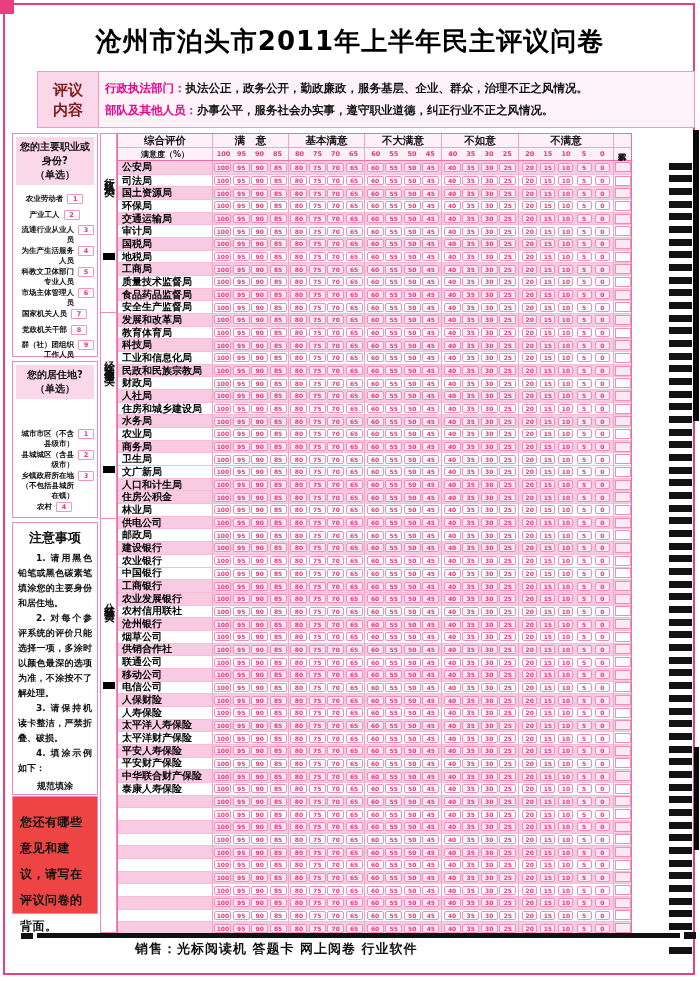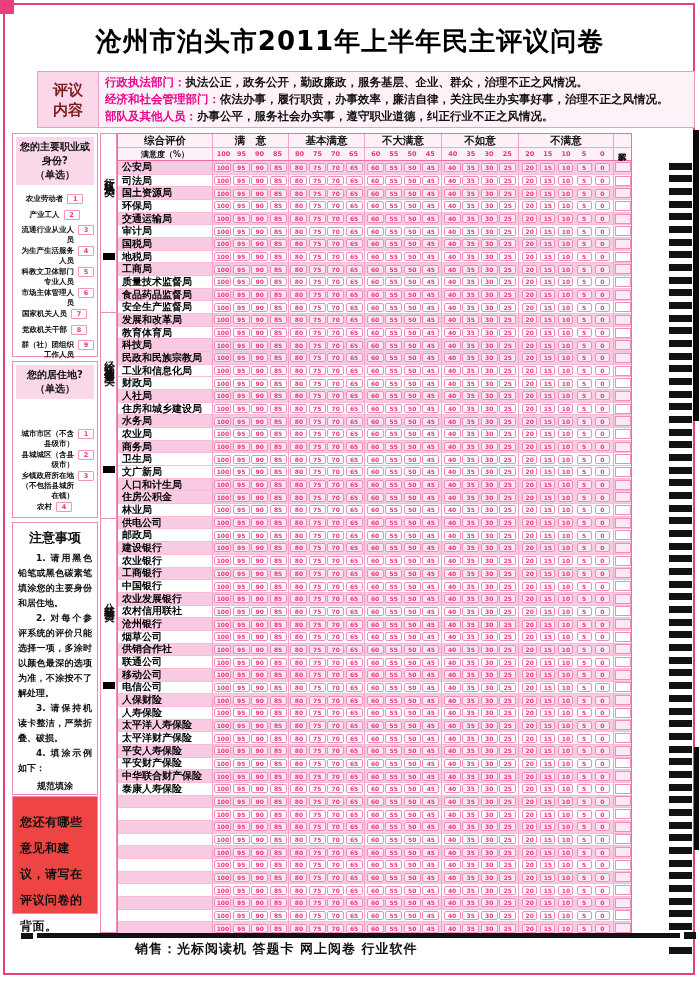--- a/index.html
+++ b/index.html
@@ -104,21 +104,20 @@
   <div class="corner-square"></div>
 
   <div class="title">沧州市泊头市2011年上半年民主评议问卷</div>
 
   <div class="eval-panel">
     <div class="eval-label">
         <span>评议内容</span>
       </div>
     <div class="eval-body">
       <div class="eval-line"><b>行政执法部门：</b><span>执法公正，政务公开，勤政廉政，服务基层、企业、群众，治理不正之风情况。</span></div>
-      <div class="eval-line"><b>经济和社会管理部门：</b><span>依法办事，履行职责，办事效率，廉洁自律，关注民生办实事好事，治理不正之风情况。</span></div>
       <div class="eval-line"><b>部队及其他人员：</b><span>办事公平，服务社会办实事，遵守职业道德，纠正行业不正之风情况。</span></div>
     </div>
   </div>
 
   <div class="side-box" id="occupation-box">
     <div class="side-header">
       <div class="h1">您的主要职业或身份?</div>
       <div class="h2">（单选）</div>
     </div>
     <div class="opts">
@@ -840,20 +839,57 @@
             <span class="bubble small">20</span>
             <span class="bubble small">15</span>
             <span class="bubble small">10</span>
             <span class="bubble small">5</span>
             <span class="bubble small">0</span>
           </div>
           <div class="unk-cell">
             <span class="unk-box"></span>
           </div>
         </div>
+        <div class="t-row">
+          <div class="name-cell">工业和信息化局</div>
+          <div class="grp-cell">
+            <span class="bubble">100</span>
+            <span class="bubble">95</span>
+            <span class="bubble">90</span>
+            <span class="bubble">85</span>
+          </div>
+          <div class="grp-cell">
+            <span class="bubble">80</span>
+            <span class="bubble">75</span>
+            <span class="bubble">70</span>
+            <span class="bubble">65</span>
+          </div>
+          <div class="grp-cell">
+            <span class="bubble">60</span>
+            <span class="bubble">55</span>
+            <span class="bubble">50</span>
+            <span class="bubble">45</span>
+          </div>
+          <div class="grp-cell">
+            <span class="bubble">40</span>
+            <span class="bubble">35</span>
+            <span class="bubble">30</span>
+            <span class="bubble">25</span>
+          </div>
+          <div class="grp-cell">
+            <span class="bubble small">20</span>
+            <span class="bubble small">15</span>
+            <span class="bubble small">10</span>
+            <span class="bubble small">5</span>
+            <span class="bubble small">0</span>
+          </div>
+          <div class="unk-cell">
+            <span class="unk-box"></span>
+          </div>
+        </div>
         <div class="t-row pink">
           <div class="name-cell">民政和民族宗教局</div>
           <div class="grp-cell">
             <span class="bubble">100</span>
             <span class="bubble">95</span>
             <span class="bubble">90</span>
             <span class="bubble">85</span>
           </div>
           <div class="grp-cell">
             <span class="bubble">80</span>
@@ -878,57 +914,20 @@
             <span class="bubble small">15</span>
             <span class="bubble small">10</span>
             <span class="bubble small">5</span>
             <span class="bubble small">0</span>
           </div>
           <div class="unk-cell">
             <span class="unk-box"></span>
           </div>
         </div>
         <div class="t-row">
-          <div class="name-cell">工业和信息化局</div>
-          <div class="grp-cell">
-            <span class="bubble">100</span>
-            <span class="bubble">95</span>
-            <span class="bubble">90</span>
-            <span class="bubble">85</span>
-          </div>
-          <div class="grp-cell">
-            <span class="bubble">80</span>
-            <span class="bubble">75</span>
-            <span class="bubble">70</span>
-            <span class="bubble">65</span>
-          </div>
-          <div class="grp-cell">
-            <span class="bubble">60</span>
-            <span class="bubble">55</span>
-            <span class="bubble">50</span>
-            <span class="bubble">45</span>
-          </div>
-          <div class="grp-cell">
-            <span class="bubble">40</span>
-            <span class="bubble">35</span>
-            <span class="bubble">30</span>
-            <span class="bubble">25</span>
-          </div>
-          <div class="grp-cell">
-            <span class="bubble small">20</span>
-            <span class="bubble small">15</span>
-            <span class="bubble small">10</span>
-            <span class="bubble small">5</span>
-            <span class="bubble small">0</span>
-          </div>
-          <div class="unk-cell">
-            <span class="unk-box"></span>
-          </div>
-        </div>
-        <div class="t-row">
           <div class="name-cell">财政局</div>
           <div class="grp-cell">
             <span class="bubble">100</span>
             <span class="bubble">95</span>
             <span class="bubble">90</span>
             <span class="bubble">85</span>
           </div>
           <div class="grp-cell">
             <span class="bubble">80</span>
             <span class="bubble">75</span>
@@ -1469,59 +1468,59 @@
             <span class="bubble small">20</span>
             <span class="bubble small">15</span>
             <span class="bubble small">10</span>
             <span class="bubble small">5</span>
             <span class="bubble small">0</span>
           </div>
           <div class="unk-cell">
             <span class="unk-box"></span>
           </div>
         </div>
+        <div class="t-row">
+          <div class="name-cell">中国银行</div>
+          <div class="grp-cell">
+            <span class="bubble">100</span>
+            <span class="bubble">95</span>
+            <span class="bubble">90</span>
+            <span class="bubble">85</span>
+          </div>
+          <div class="grp-cell">
+            <span class="bubble">80</span>
+            <span class="bubble">75</span>
+            <span class="bubble">70</span>
+            <span class="bubble">65</span>
+          </div>
+          <div class="grp-cell">
+            <span class="bubble">60</span>
+            <span class="bubble">55</span>
+            <span class="bubble">50</span>
+            <span class="bubble">45</span>
+          </div>
+          <div class="grp-cell">
+            <span class="bubble">40</span>
+            <span class="bubble">35</span>
+            <span class="bubble">30</span>
+            <span class="bubble">25</span>
+          </div>
+          <div class="grp-cell">
+            <span class="bubble small">20</span>
+            <span class="bubble small">15</span>
+            <span class="bubble small">10</span>
+            <span class="bubble small">5</span>
+            <span class="bubble small">0</span>
+          </div>
+          <div class="unk-cell">
+            <span class="unk-box"></span>
+          </div>
+        </div>
         <div class="t-row pink">
           <div class="name-cell">工商银行</div>
-          <div class="grp-cell">
-            <span class="bubble">100</span>
-            <span class="bubble">95</span>
-            <span class="bubble">90</span>
-            <span class="bubble">85</span>
-          </div>
-          <div class="grp-cell">
-            <span class="bubble">80</span>
-            <span class="bubble">75</span>
-            <span class="bubble">70</span>
-            <span class="bubble">65</span>
-          </div>
-          <div class="grp-cell">
-            <span class="bubble">60</span>
-            <span class="bubble">55</span>
-            <span class="bubble">50</span>
-            <span class="bubble">45</span>
-          </div>
-          <div class="grp-cell">
-            <span class="bubble">40</span>
-            <span class="bubble">35</span>
-            <span class="bubble">30</span>
-            <span class="bubble">25</span>
-          </div>
-          <div class="grp-cell">
-            <span class="bubble small">20</span>
-            <span class="bubble small">15</span>
-            <span class="bubble small">10</span>
-            <span class="bubble small">5</span>
-            <span class="bubble small">0</span>
-          </div>
-          <div class="unk-cell">
-            <span class="unk-box"></span>
-          </div>
-        </div>
-        <div class="t-row">
-          <div class="name-cell">中国银行</div>
           <div class="grp-cell">
             <span class="bubble">100</span>
             <span class="bubble">95</span>
             <span class="bubble">90</span>
             <span class="bubble">85</span>
           </div>
           <div class="grp-cell">
             <span class="bubble">80</span>
             <span class="bubble">75</span>
             <span class="bubble">70</span>

